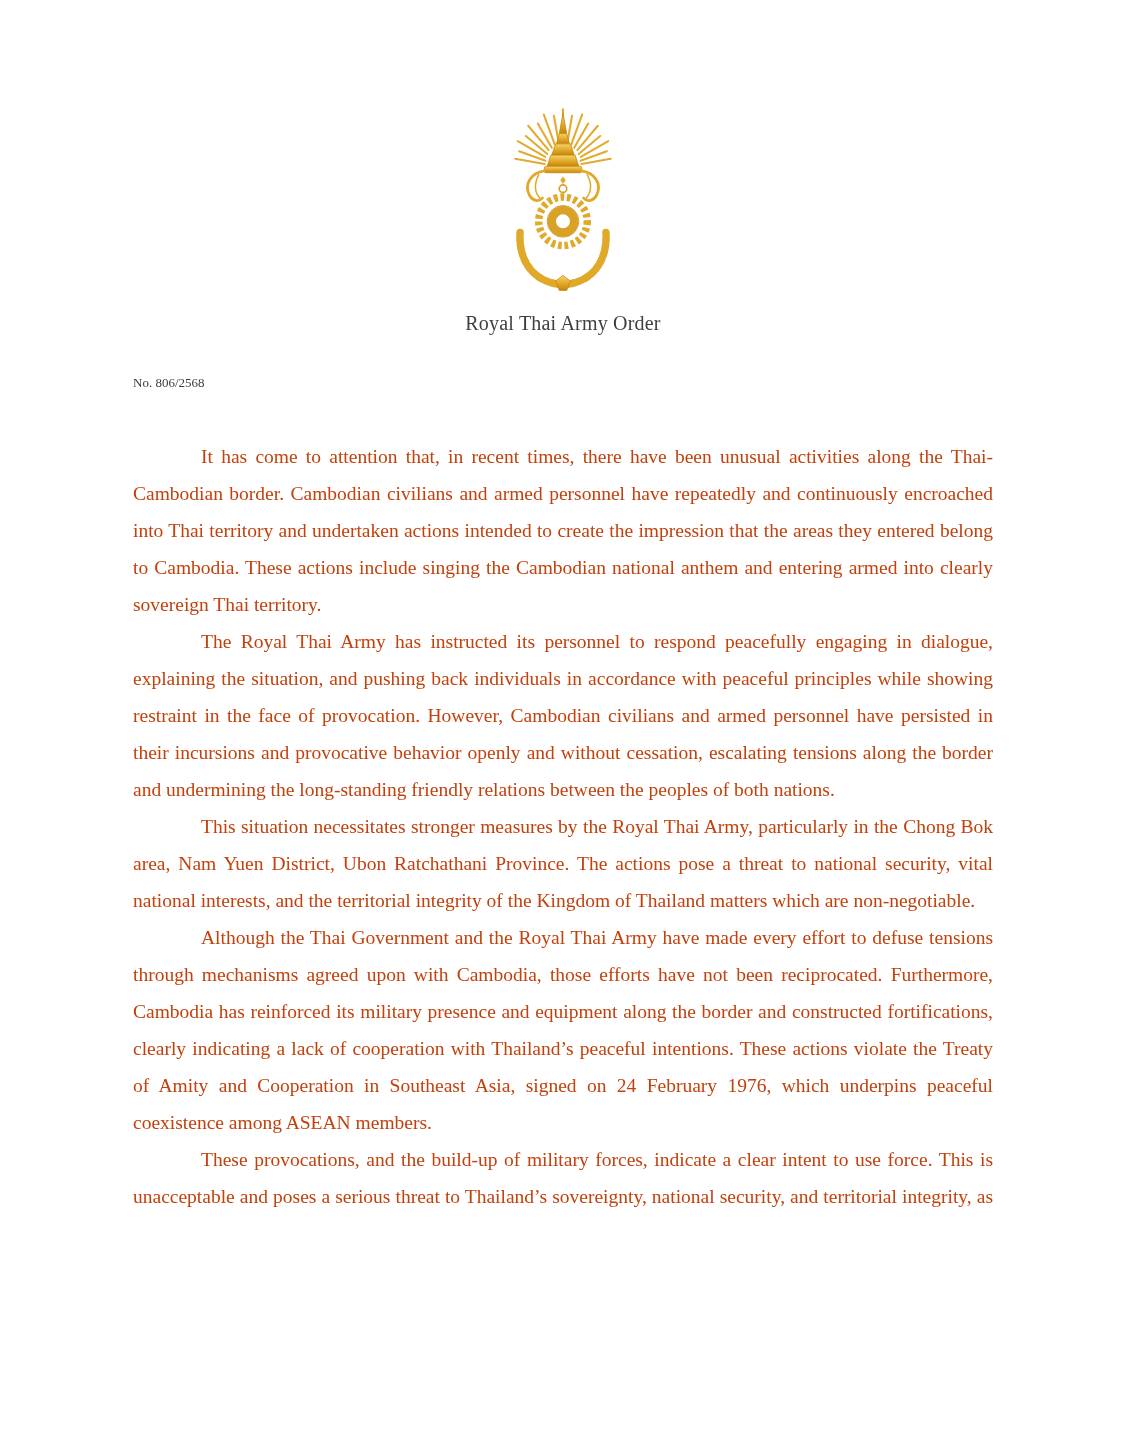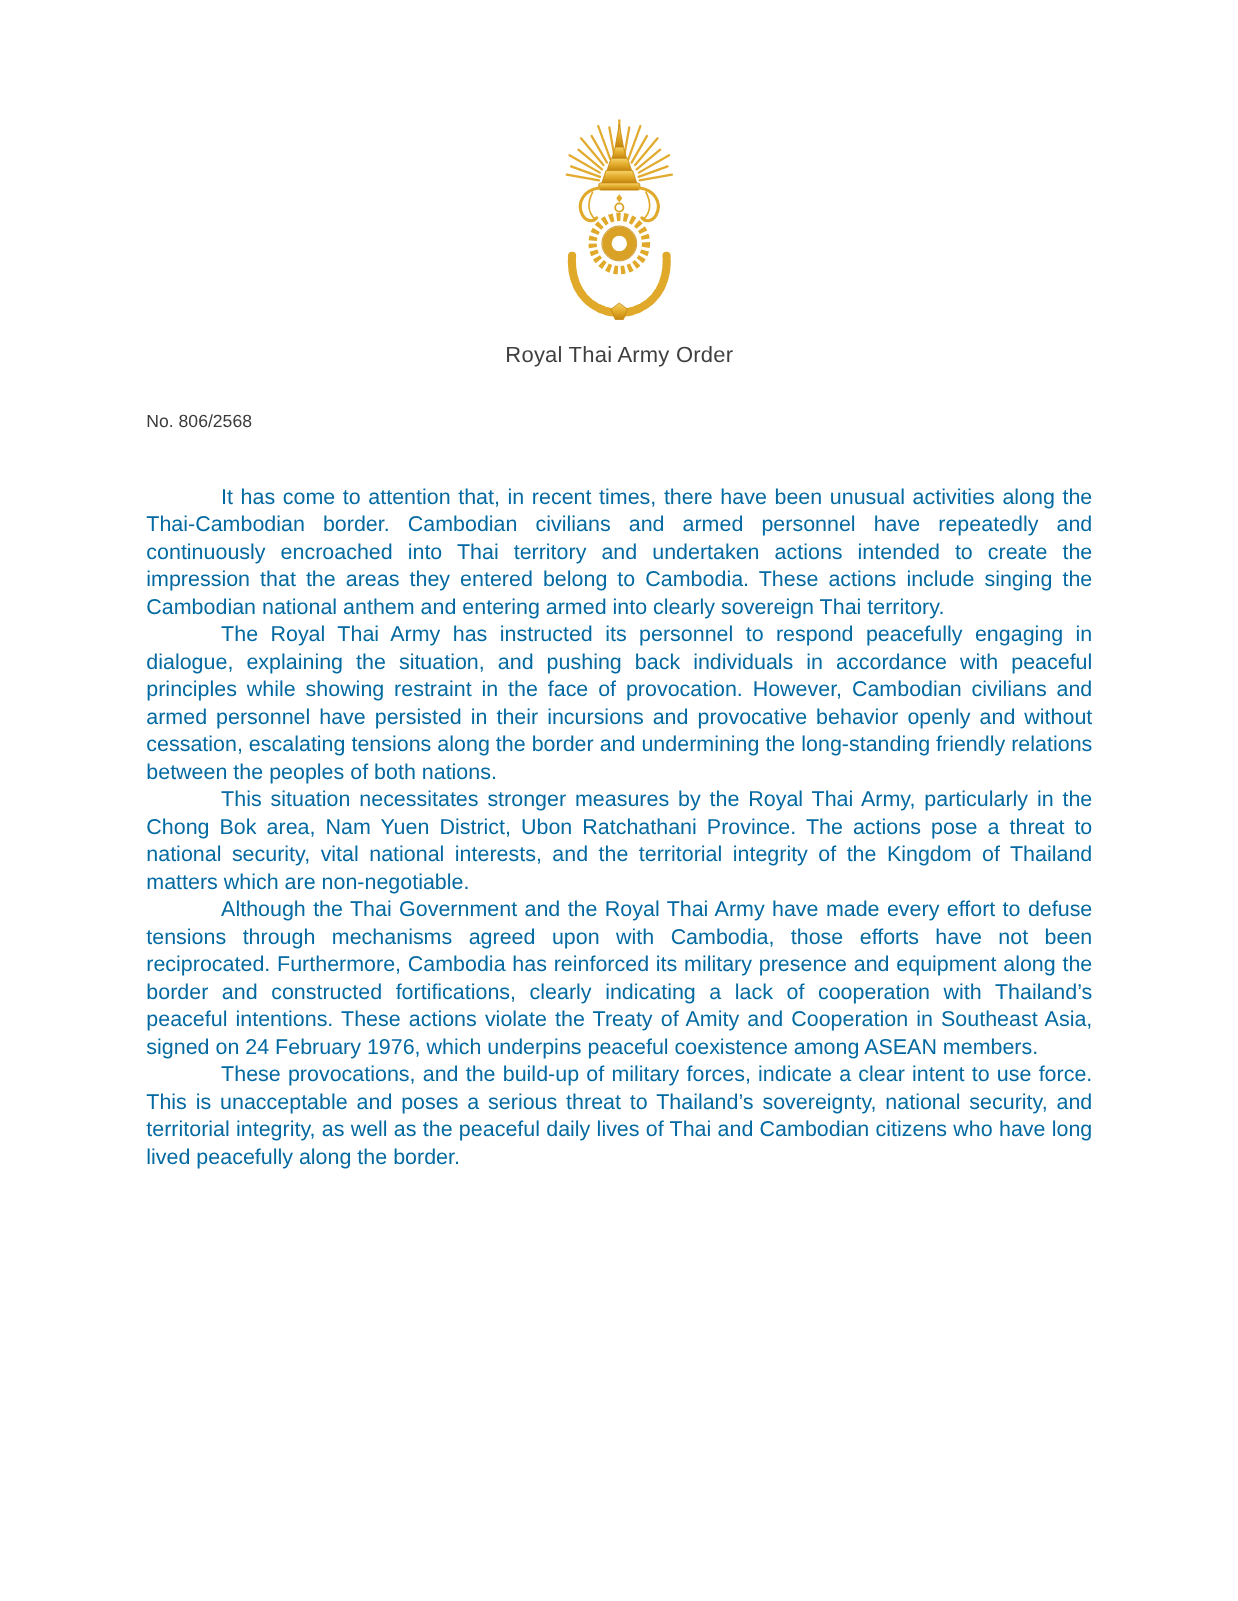--- a/index.html
+++ b/index.html
@@ -5,60 +5,60 @@
   html, body {
     margin: 0;
     padding: 0;
     background: #ffffff;
   }
   .page {
     position: relative;
     width: 1125px;
     height: 1212px;
     background: #ffffff;
-    font-family: Liberation Sans, sans-serif;
+    font-family: Liberation Serif, serif;
     color: #3b3b3b;
     overflow: hidden;
     box-sizing: border-box;
     padding: 0 132px 0 133px;
   }
   .emblem {
     width: 140px;
     height: 196px;
     margin: 100px auto 0 auto;
     display: block;
   }
   .doc-title {
     text-align: center;
     font-size: 20px;
     margin-top: 16px;
     color: #3f3f3f;
     letter-spacing: 0.2px;
   }
   .order-number {
     margin-top: 40px;
-    font-size: 16px;
+    font-size: 13px;
     color: #3b3b3b;
   }
   .subject-line {
     margin-top: 13px;
     font-size: 19.5px;
     color: #3b3b3b;
   }
   .doc-body {
     margin-top: 47px;
   }
   .doc-body p {
     margin: 0;
     font-size: 19.5px;
-    line-height: 25px;
+    line-height: 37px;
     text-indent: 68px;
     text-align: justify;
     text-align-last: left;
-    color: #0369a1;
+    color: #c2410c;
   }
 </style>
 </head>
 <body>
 
 <div class="page">
 
   <div>
     <svg class="emblem" viewBox="0 0 140 210" aria-hidden="true">
       <defs>

